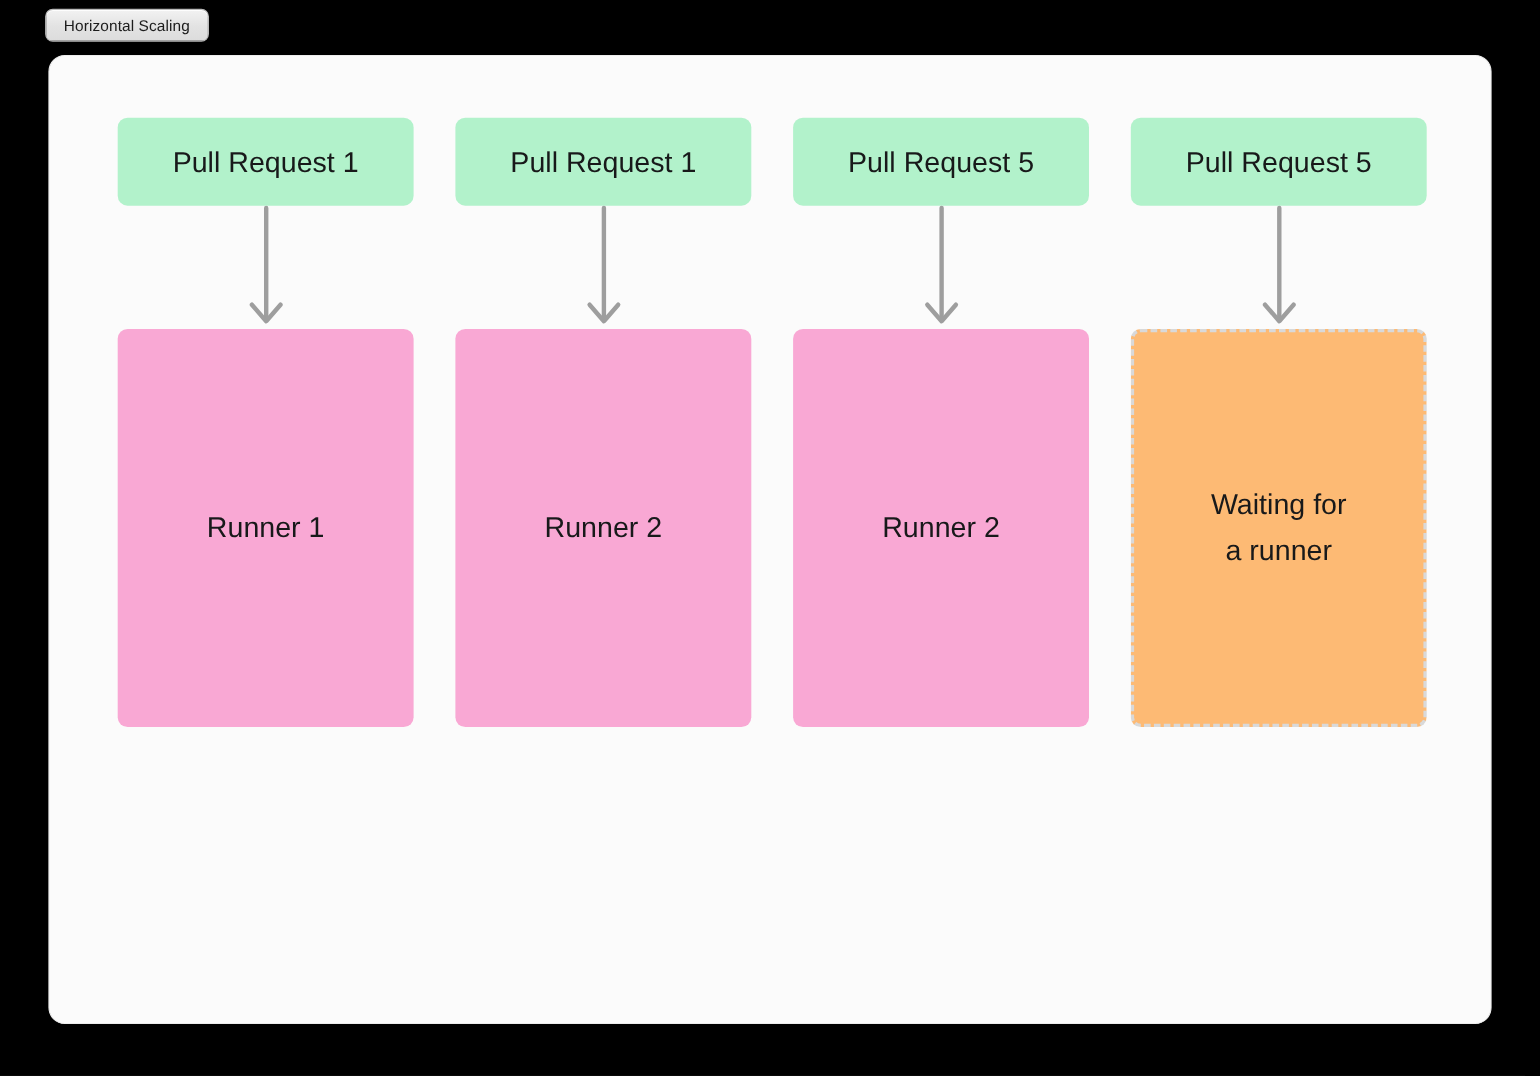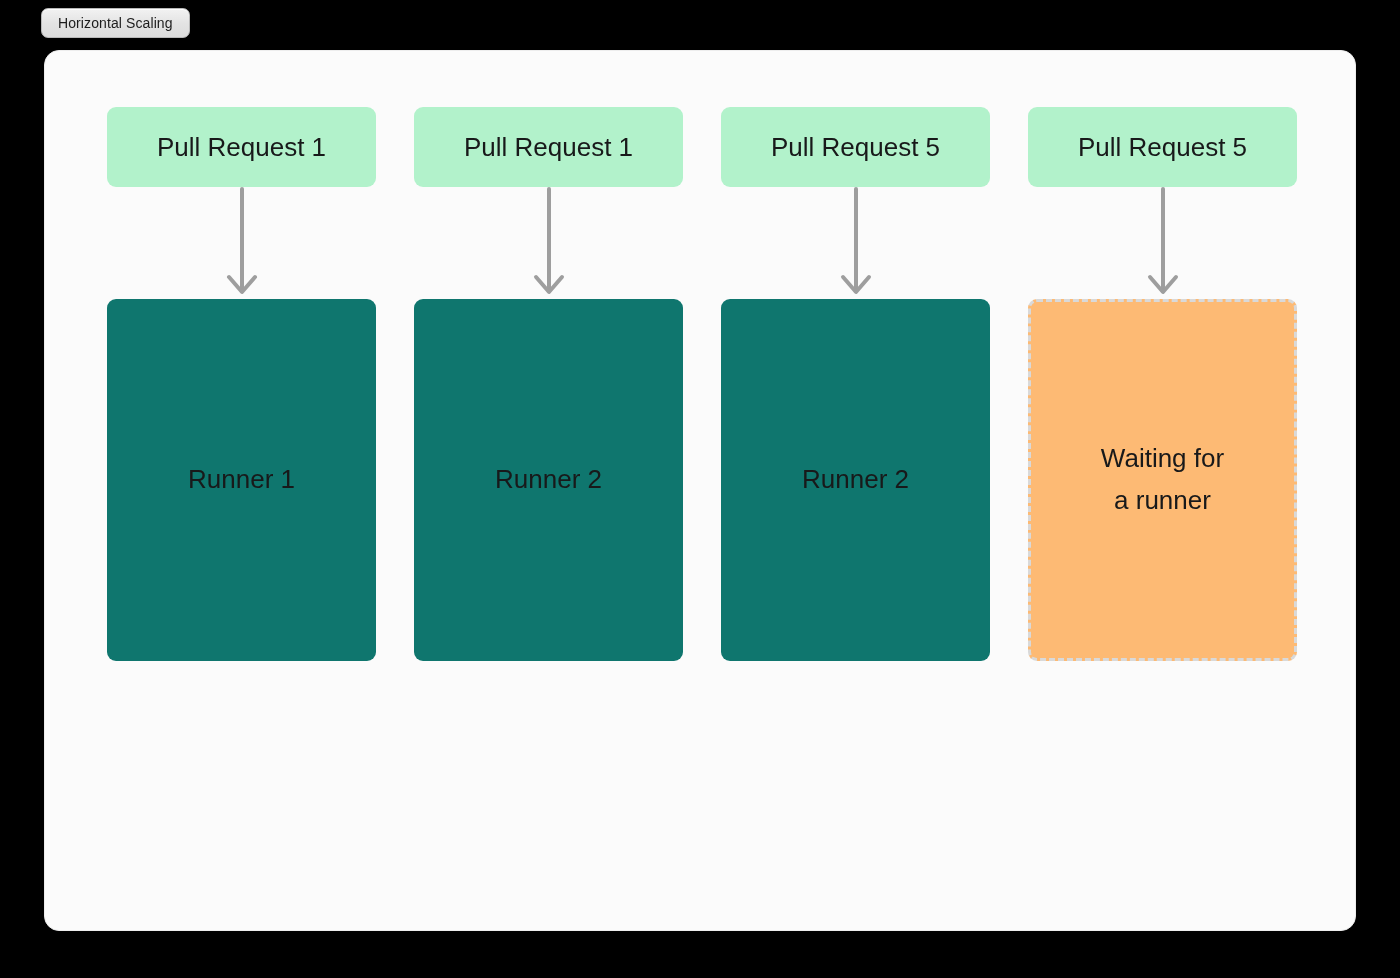--- a/index.html
+++ b/index.html
@@ -108,21 +108,21 @@
     align-items: center;
     justify-content: center;
     text-align: center;
     color: #18191a;
     font-size: 26px;
     line-height: 1.6;
     padding: 0 10px;
     box-sizing: border-box;
   }
   .node-target.filled {
-    background: #0f766e;
+    background: #f9a8d4;
   }
   .node-target.empty {
     background: #fdba74;
     border: 3px dashed #d9d9d9;
   }
   .node-target .multiline {
     white-space: pre-line;
   }
 </style>
 </head>

